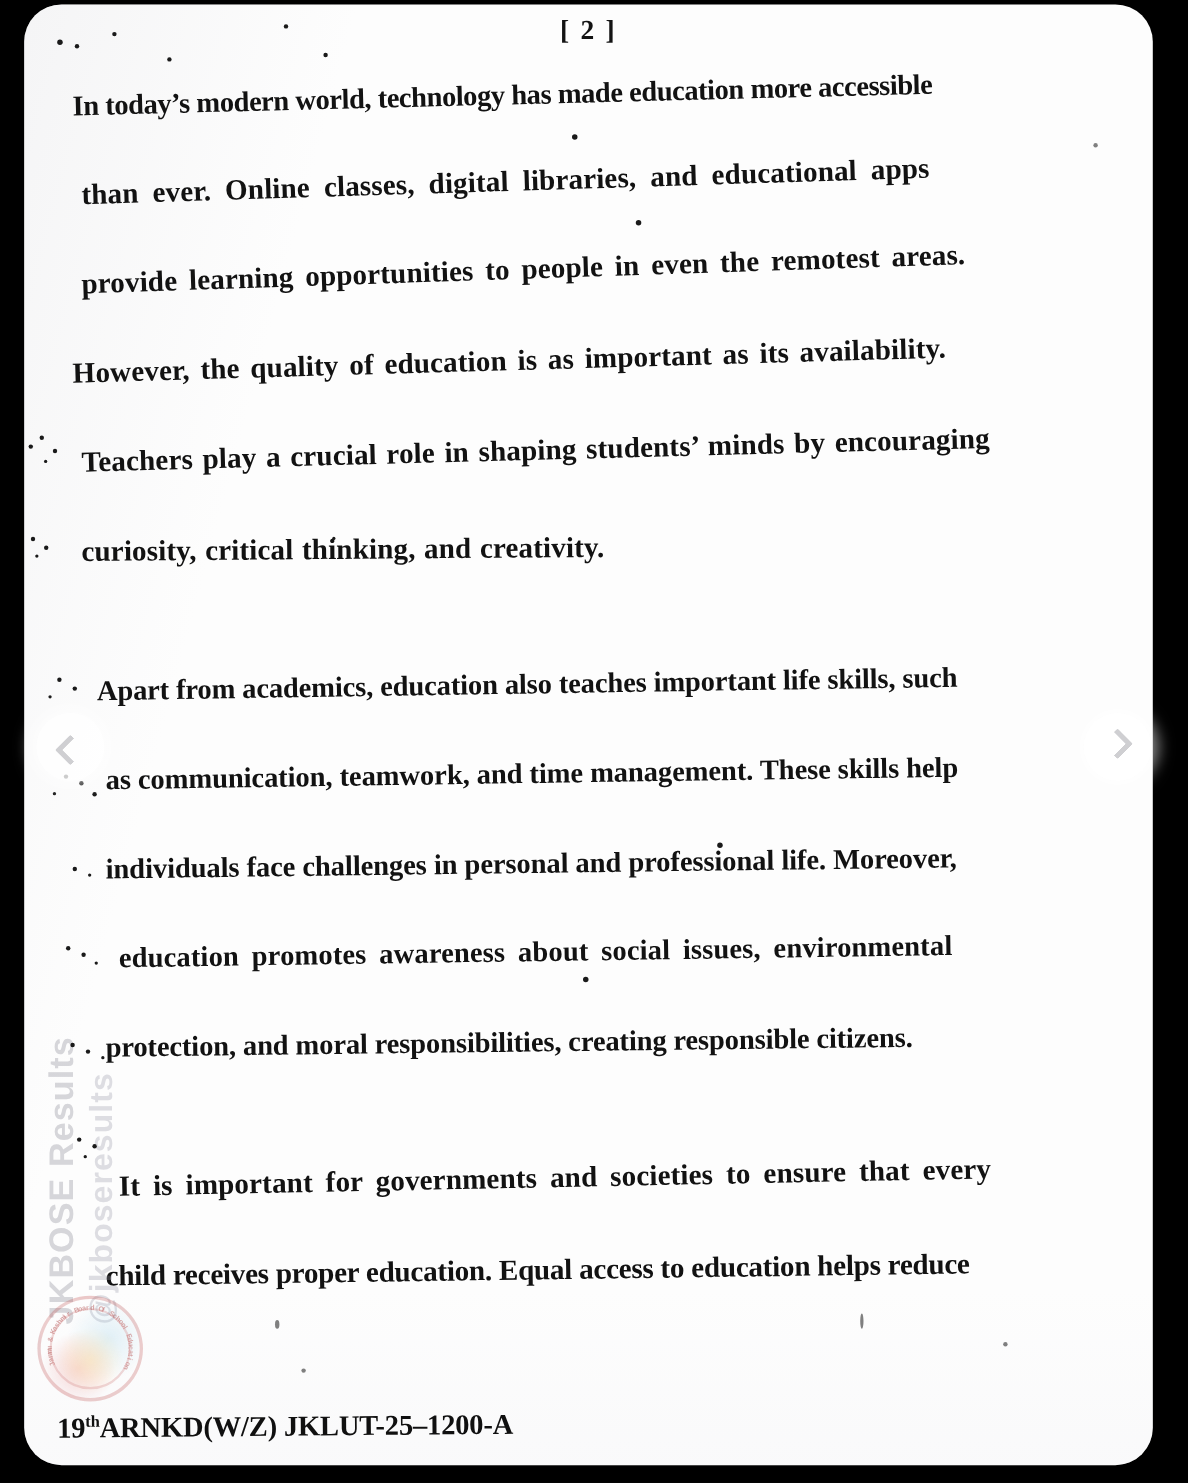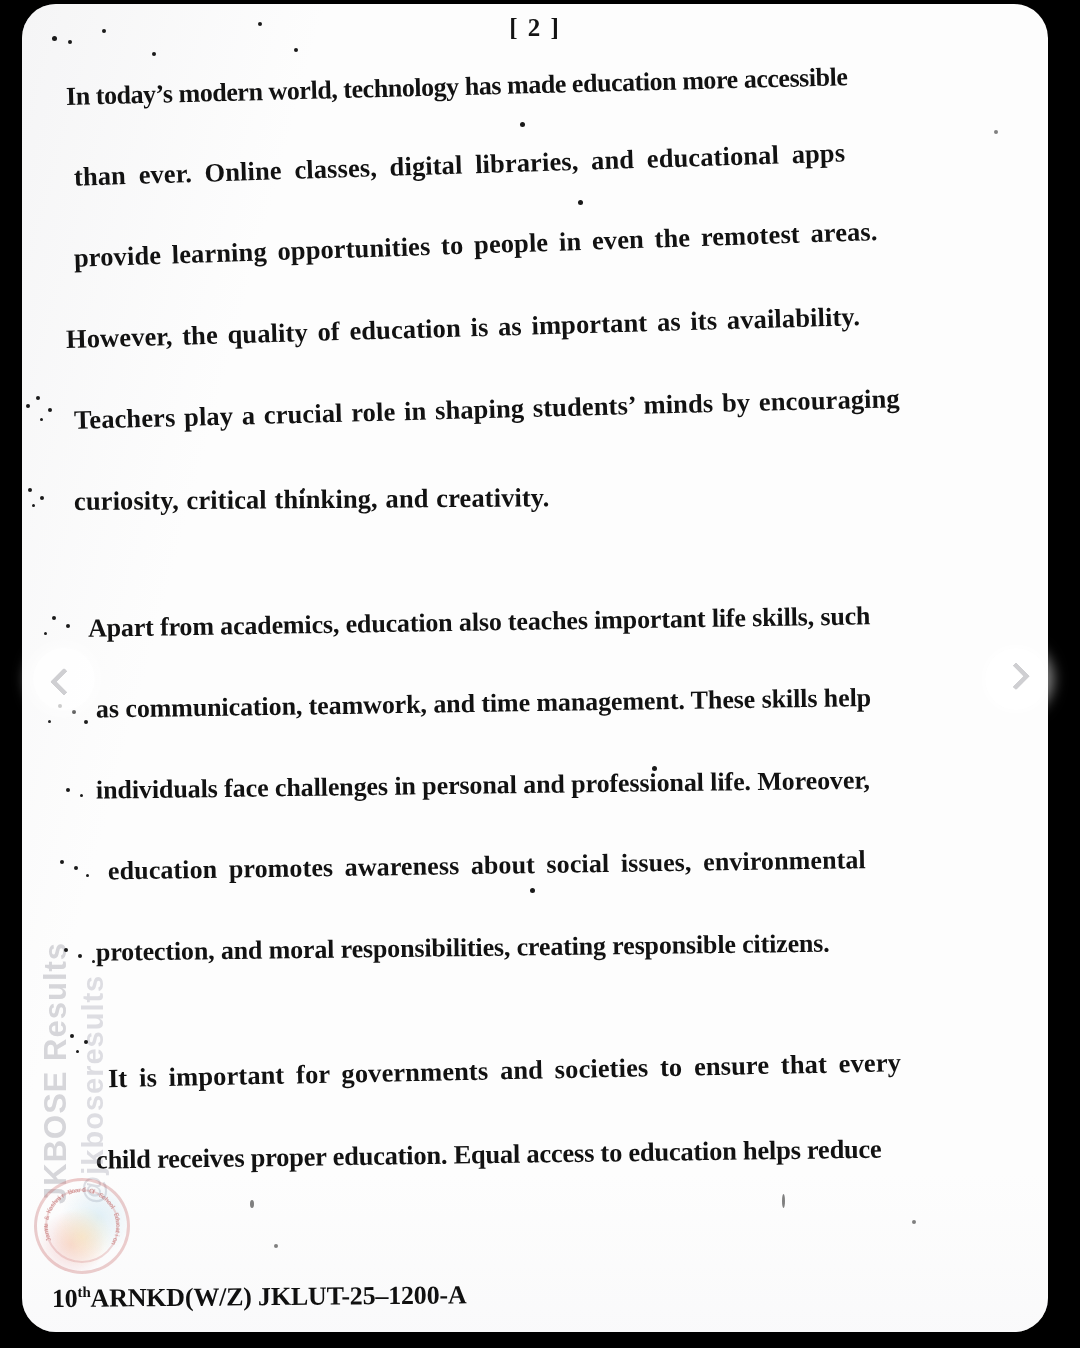--- a/index.html
+++ b/index.html
@@ -347,21 +347,21 @@
     <div class="speck" style="left:54px;  top:1046px; width:3px; height:3px;"></div>
 
     <div class="speck" style="left:508px; top:884px; width:5px; height:5px;"></div>
     <div class="speck" style="left:630px; top:762px; width:5px; height:5px;"></div>
     <div class="speck light" style="left:228px; top:1196px; width:4px; height:8px;"></div>
     <div class="speck light" style="left:252px; top:1240px; width:4px; height:4px;"></div>
     <div class="speck light" style="left:760px; top:1190px; width:3px; height:14px;"></div>
     <div class="speck light" style="left:890px; top:1216px; width:4px; height:4px;"></div>
 
     <div class="footer-code">
-      <span>10</span><sup>th</sup><span>ARNKD(W/Z) JKLUT-25–1200-A</span>
+      <span>19</span><sup>th</sup><span>ARNKD(W/Z) JKLUT-25–1200-A</span>
     </div>
 
   </div>
 
   <button class="nav-btn" id="nav-prev">
     <span class="chev left"></span>
   </button>
   <button class="nav-btn" id="nav-next">
     <span class="chev right"></span>
   </button>

